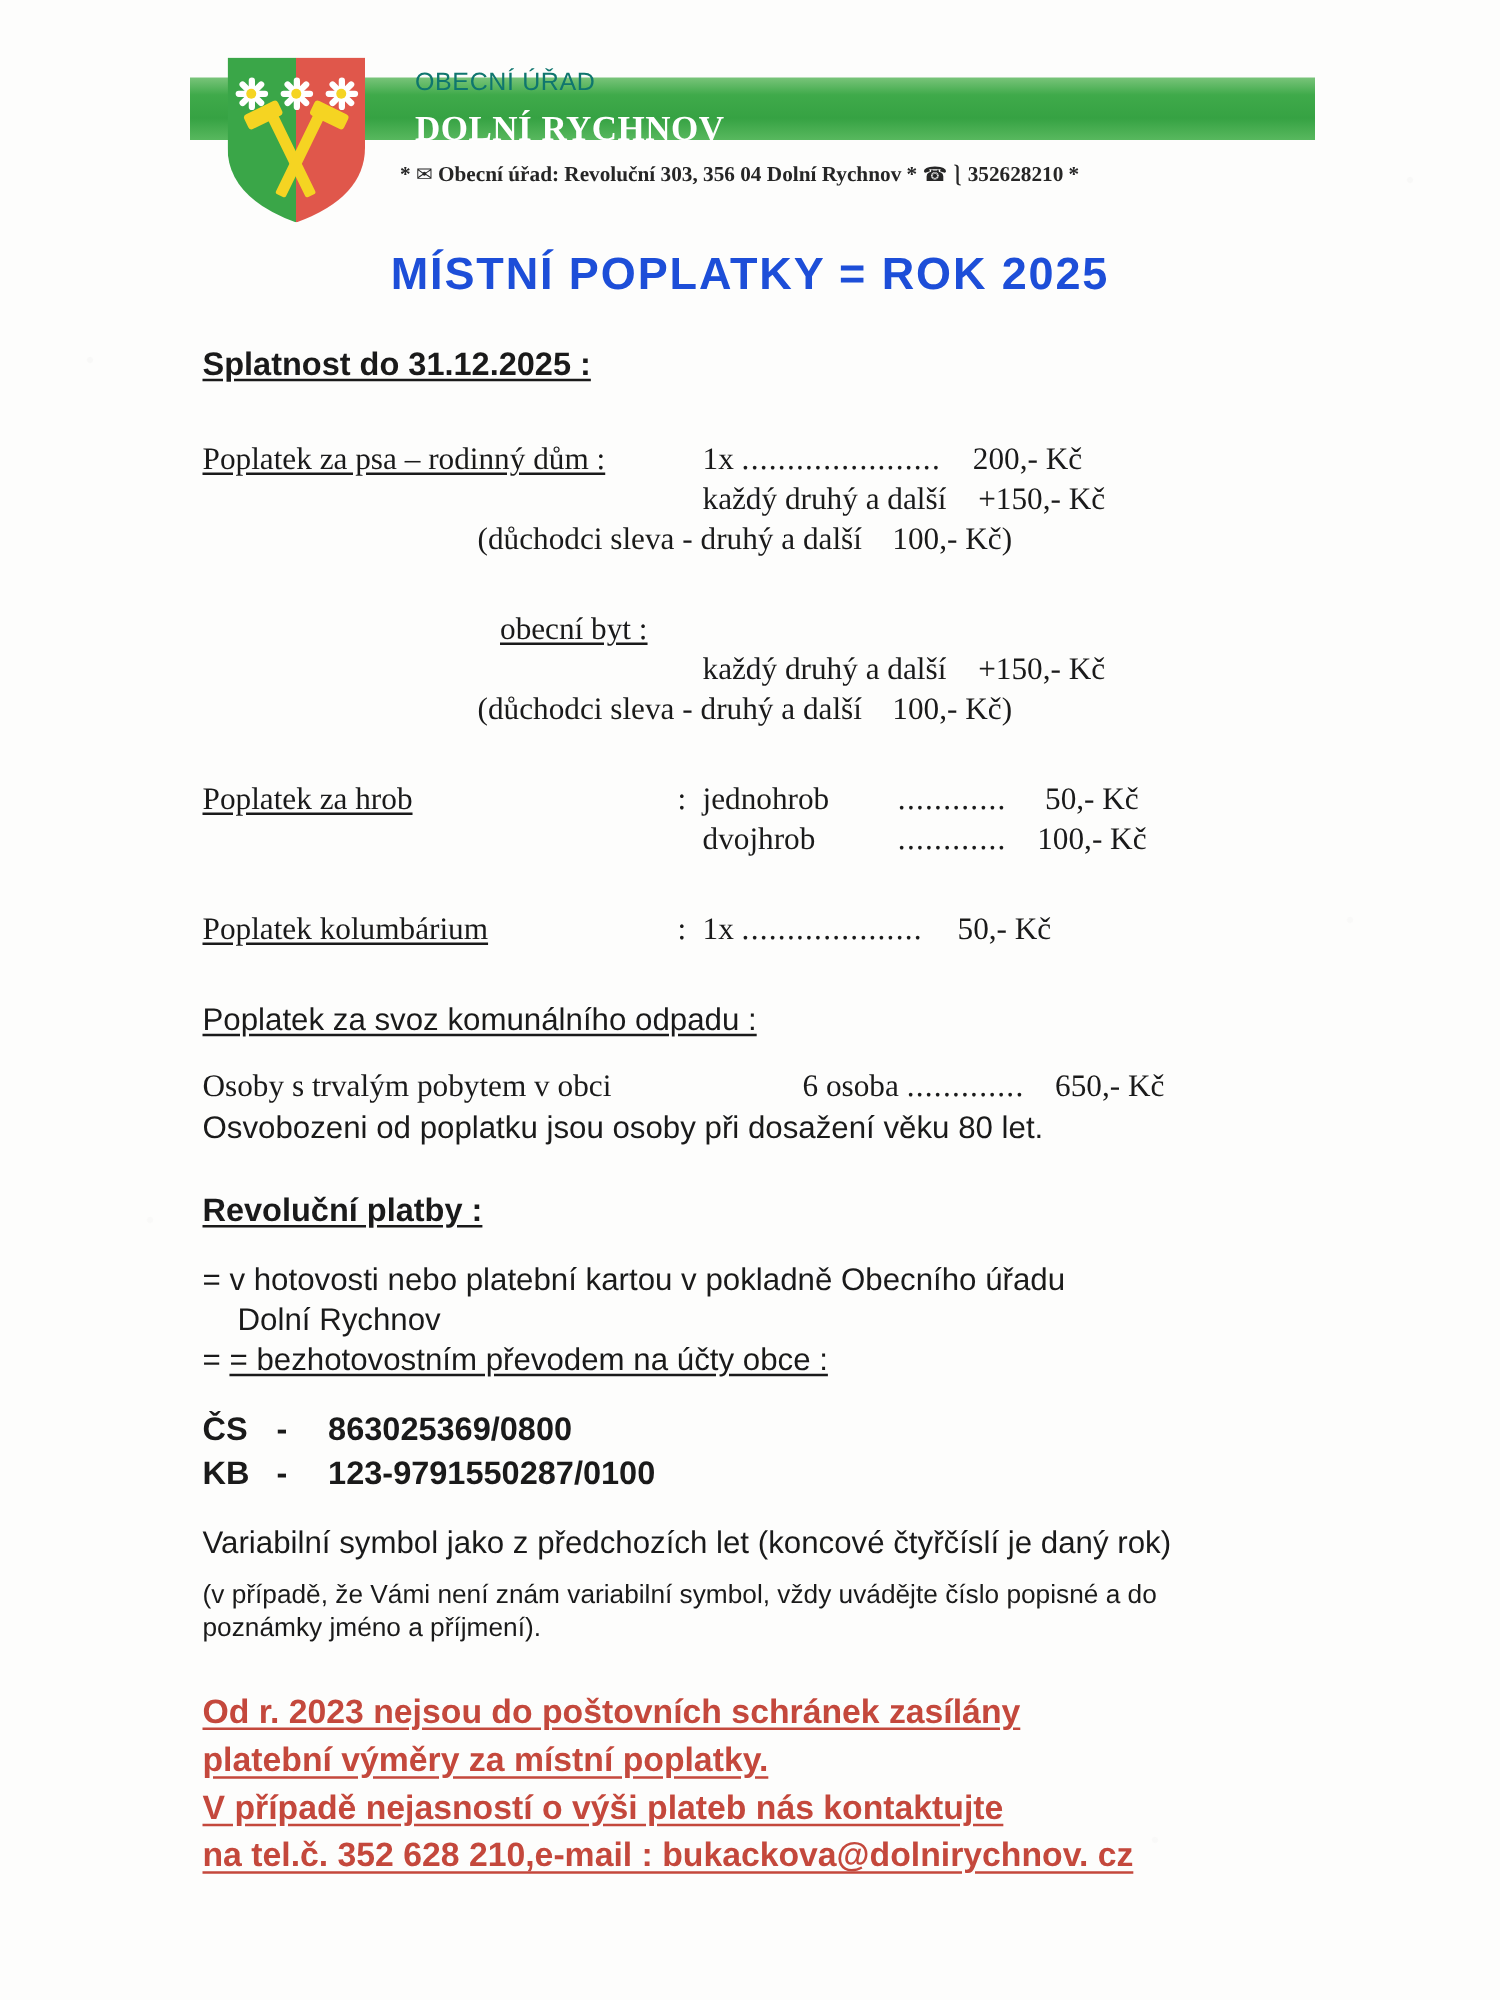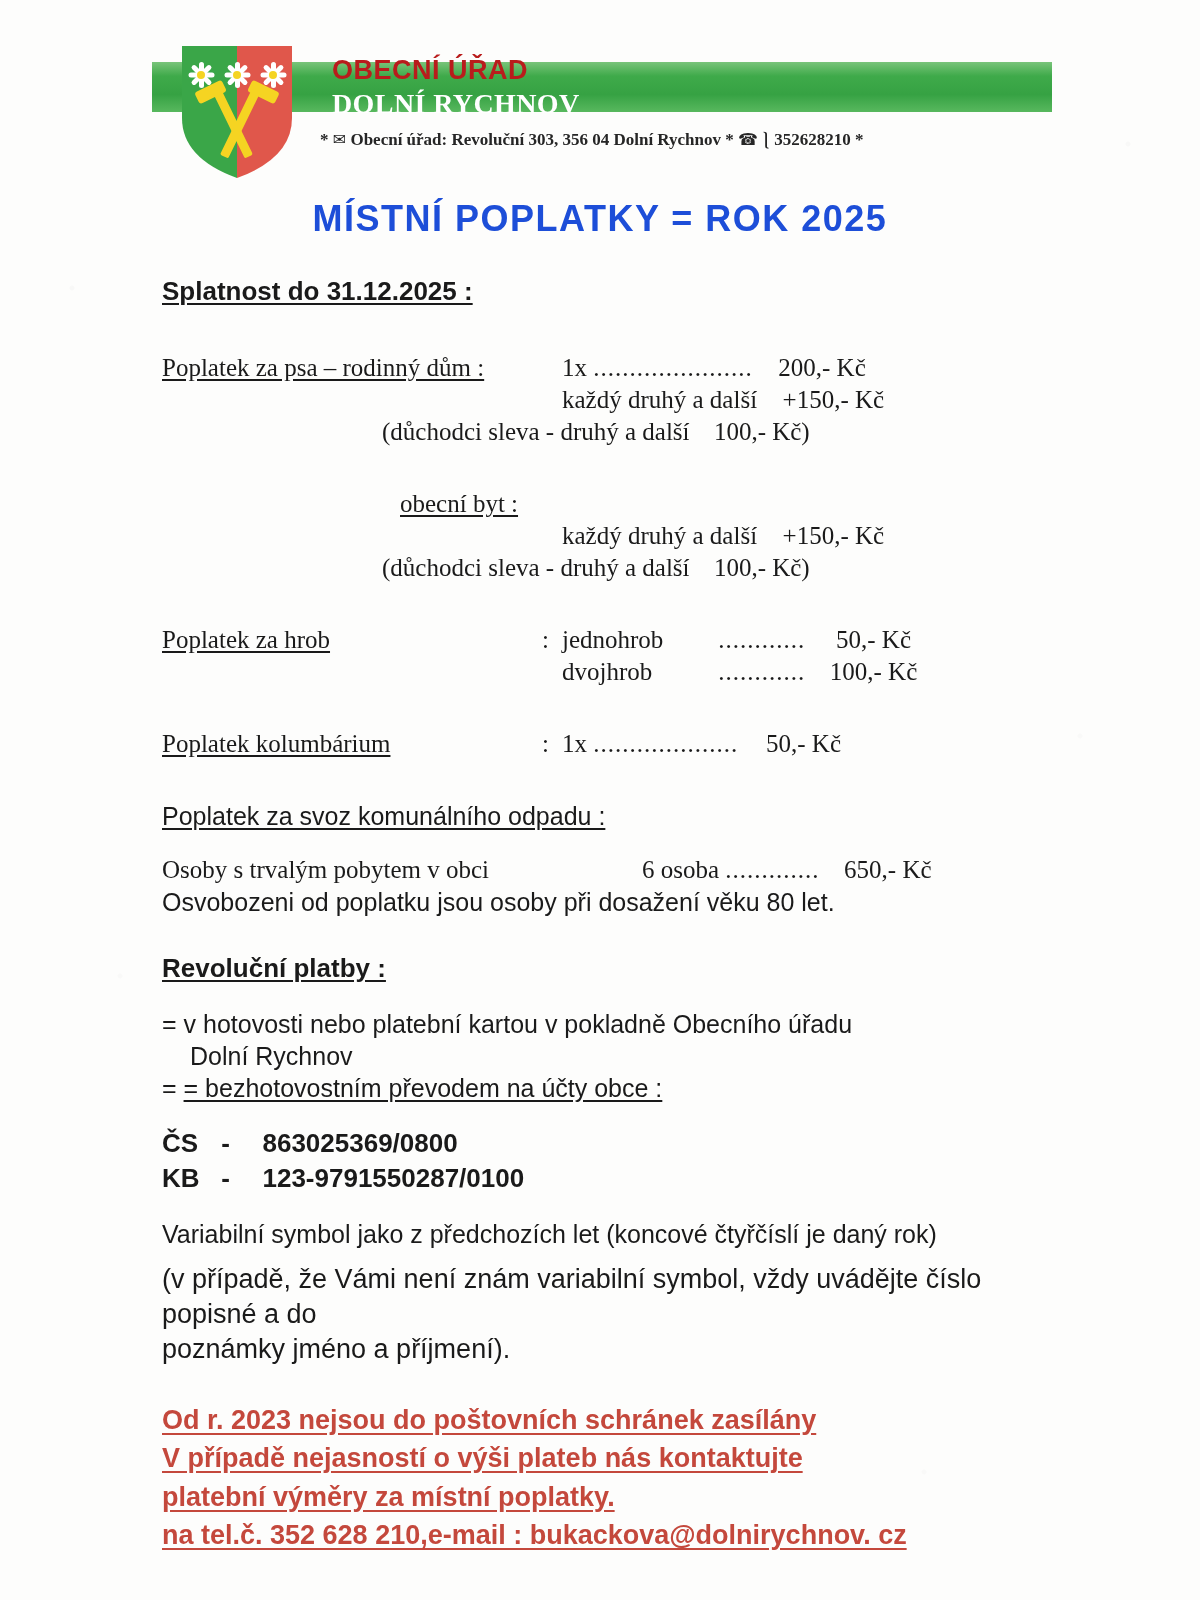--- a/index.html
+++ b/index.html
@@ -110,24 +110,24 @@
   }
   .hA .hammer-handle { left: 30px; transform: rotate(-26deg); transform-origin: 50% 0%; }
   .hA .hammer-head   { left: 18px; top: 44px; transform: rotate(-26deg) translate(-2px,-6px); }
   .hB .hammer-handle { left: 70px; transform: rotate(26deg); transform-origin: 50% 0%; }
   .hB .hammer-head   { left: 62px; top: 44px; transform: rotate(26deg) translate(2px,-6px); }
 
   .org-line1 {
     position: absolute;
     left: 332px;
     top: 55px;
-    font-size: 27px;
-    font-weight: bold;
+    font-size: 20px;
+    font-weight: normal;
     letter-spacing: 0.5px;
-    color: #b91c1c;
+    color: #0f766e;
   }
   .org-line2 {
     position: absolute;
     left: 332px;
     top: 88px;
     font-size: 28px;
     font-weight: bold;
     letter-spacing: 0.4px;
     color: #ffffff;
     font-family: "Liberation Serif", serif;
@@ -200,21 +200,21 @@
   }
   .pay-line { }
   .pay-line .sub { padding-left: 28px; display: block; }
 
   .accounts { font-weight: bold; font-size: 26px; line-height: 1.35; }
   .acct-row { white-space: nowrap; }
   .acct-code { display: inline-block; width: 52px; }
   .acct-dash { display: inline-block; width: 34px; }
 
   .small-note {
-    font-size: 27px;
+    font-size: 21px;
     line-height: 1.3;
   }
 
   .red-notice {
     color: #c4483c;
     font-weight: bold;
     font-size: 27px;
     line-height: 1.42;
   }
   .red-notice div {
@@ -443,19 +443,19 @@
       <div class="small-note">
         <div>(v případě, že Vámi není znám variabilní symbol, vždy uvádějte číslo popisné a do</div>
         <div>poznámky jméno a příjmení).</div>
       </div>
     </div>
 
     <div class="spacer-lg"></div>
 
     <div class="red-notice">
       <div>Od r. 2023 nejsou do poštovních schránek zasílány</div>
+      <div>platební výměry za místní poplatky.</div>
       <div>V případě nejasností o výši plateb nás kontaktujte</div>
-      <div>platební výměry za místní poplatky.</div>
       <div>na tel.č.  352 628 210,e-mail :  bukackova@dolnirychnov. cz</div>
     </div>
 
   </div>
 </div>
 
 </body></html>

